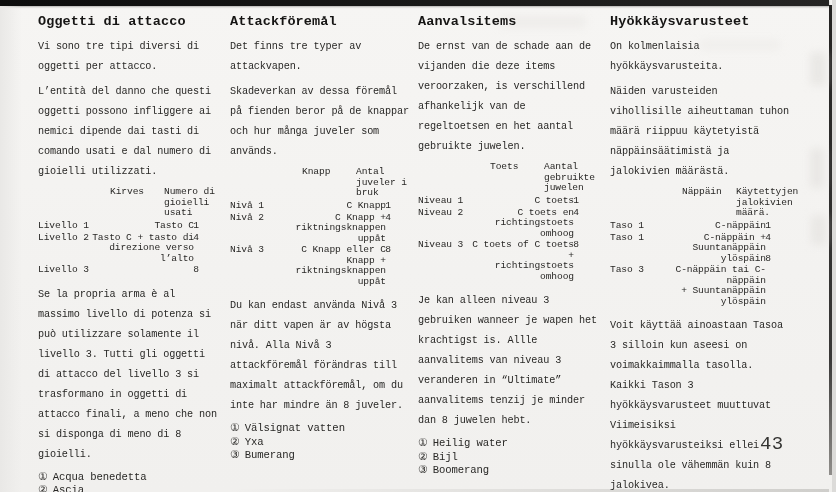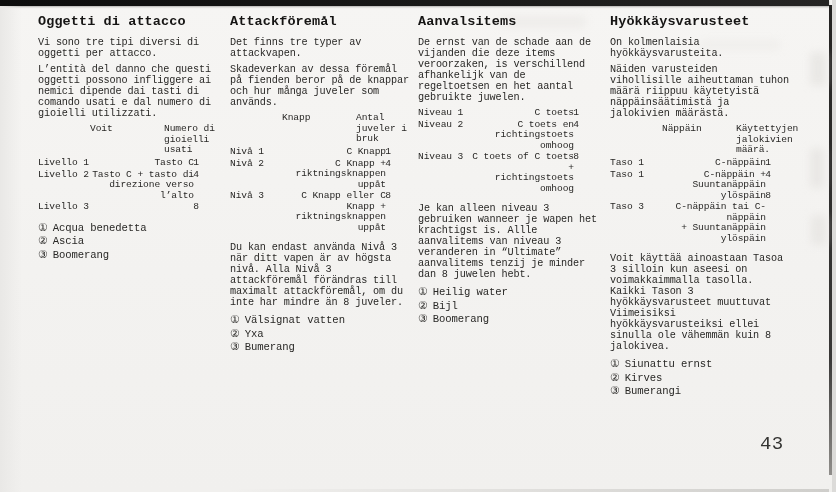--- a/index.html
+++ b/index.html
@@ -24,26 +24,26 @@
   .g2{right:12px;top:148px;width:14px;height:40px;}
   .g3{right:10px;top:215px;width:15px;height:30px;}
   .g4{left:500px;top:16px;width:86px;height:12px;opacity:.45;}
   .g5{left:700px;top:40px;width:80px;height:10px;opacity:.35;}
 
   
   .col{position:absolute;top:13px;width:182px;}
   .c0{left:38px;} .c1{left:230px;} .c2{left:418px;} .c3{left:610px;}
   .col h2{font-size:13.5px;line-height:17px;font-weight:700;color:#161514;
     margin:0 0 7px;letter-spacing:.1px;}
-  .para{font-size:10.2px;line-height:11px;letter-spacing:-.15px;margin:0 0 5px;}
+  .para{font-size:10.2px;line-height:20px;letter-spacing:-.15px;margin:0 0 5px;}
 
   
   .tbl{font-size:9.6px;line-height:10.5px;letter-spacing:-.1px;margin:3px 0 9px;}
   .thead{position:relative;min-height:32px;margin-bottom:2px;}
-  .kh{display:block;margin-left:52px;}
+  .kh{display:block;margin-left:72px;}
   .vh{position:absolute;right:0;top:0;width:56px;white-space:pre-line;}
   .trow{position:relative;display:grid;grid-template-columns:52px 1fr;margin-bottom:1px;}
   .keys{white-space:pre-line;padding-right:26px;text-align:right;}
   .val{position:absolute;right:14px;top:0;width:20px;text-align:center;}
   .val.raise{top:-11px;}
 
   
   .items{list-style:none;margin:6px 0 0;padding:0;font-size:10.6px;line-height:13.5px;letter-spacing:-.1px;}
   .items li{display:flex;align-items:baseline;}
   .mk{font-size:11px;margin-right:5px;flex:0 0 auto;}
@@ -64,41 +64,42 @@
   <div class="ghost g3"></div>
   <div class="ghost g4"></div>
   <div class="ghost g5"></div>
 
   <section class="col c0">
     <h2>Oggetti di attacco</h2>
     <p class="para">Vi sono tre tipi diversi di oggetti per attacco.</p>
     <p class="para">L’entità del danno che questi oggetti possono infliggere ai nemici dipende dai tasti di comando usati e dal numero di gioielli utilizzati.</p>
     <div class="tbl">
       <div class="thead">
-        <span class="kh">Voit</span>
+        <span class="kh">Kirves</span>
         <span class="vh">Numero di
 gioielli
 usati</span>
       </div>
       <div class="trow">
         <span class="lvl">Livello 1</span>
         <span class="keys">Tasto C</span>
         <span class="val">1</span>
       </div>
       <div class="trow">
         <span class="lvl">Livello 2</span>
         <span class="keys">Tasto C + tasto di
 direzione verso l’alto</span>
         <span class="val">4</span>
       </div>
       <div class="trow">
         <span class="lvl">Livello 3</span>
         <span class="val">8</span>
       </div>
     </div>
+    <p class="para">Se la propria arma è al massimo livello di potenza si può utilizzare solamente il livello 3. Tutti gli oggetti di attacco del livello 3 si trasformano in oggetti di attacco finali, a meno che non si disponga di meno di 8 gioielli.</p>
     <ol class="items">
       <li>
           <span class="mk">①</span>
           <span>Acqua benedetta</span>
         </li>
       <li>
           <span class="mk">②</span>
           <span>Ascia</span>
         </li>
       <li>
@@ -151,20 +152,26 @@
           <span class="mk">③</span>
           <span>Bumerang</span>
         </li>
     </ol>
   </section>
 
   <section class="col c2">
     <h2>Aanvalsitems</h2>
     <p class="para">De ernst van de schade aan de vijanden die deze items veroorzaken, is verschillend afhankelijk van de regeltoetsen en het aantal gebruikte juwelen.</p>
     <div class="tbl">
+      <div class="thead">
+        <span class="kh">Toets</span>
+        <span class="vh">Aantal
+gebruikte
+juwelen</span>
+      </div>
       <div class="trow">
         <span class="lvl">Niveau 1</span>
         <span class="keys">C toets</span>
         <span class="val">1</span>
       </div>
       <div class="trow">
         <span class="lvl">Niveau 2</span>
         <span class="keys">C toets en
 richtingstoets omhoog</span>
         <span class="val">4</span>

